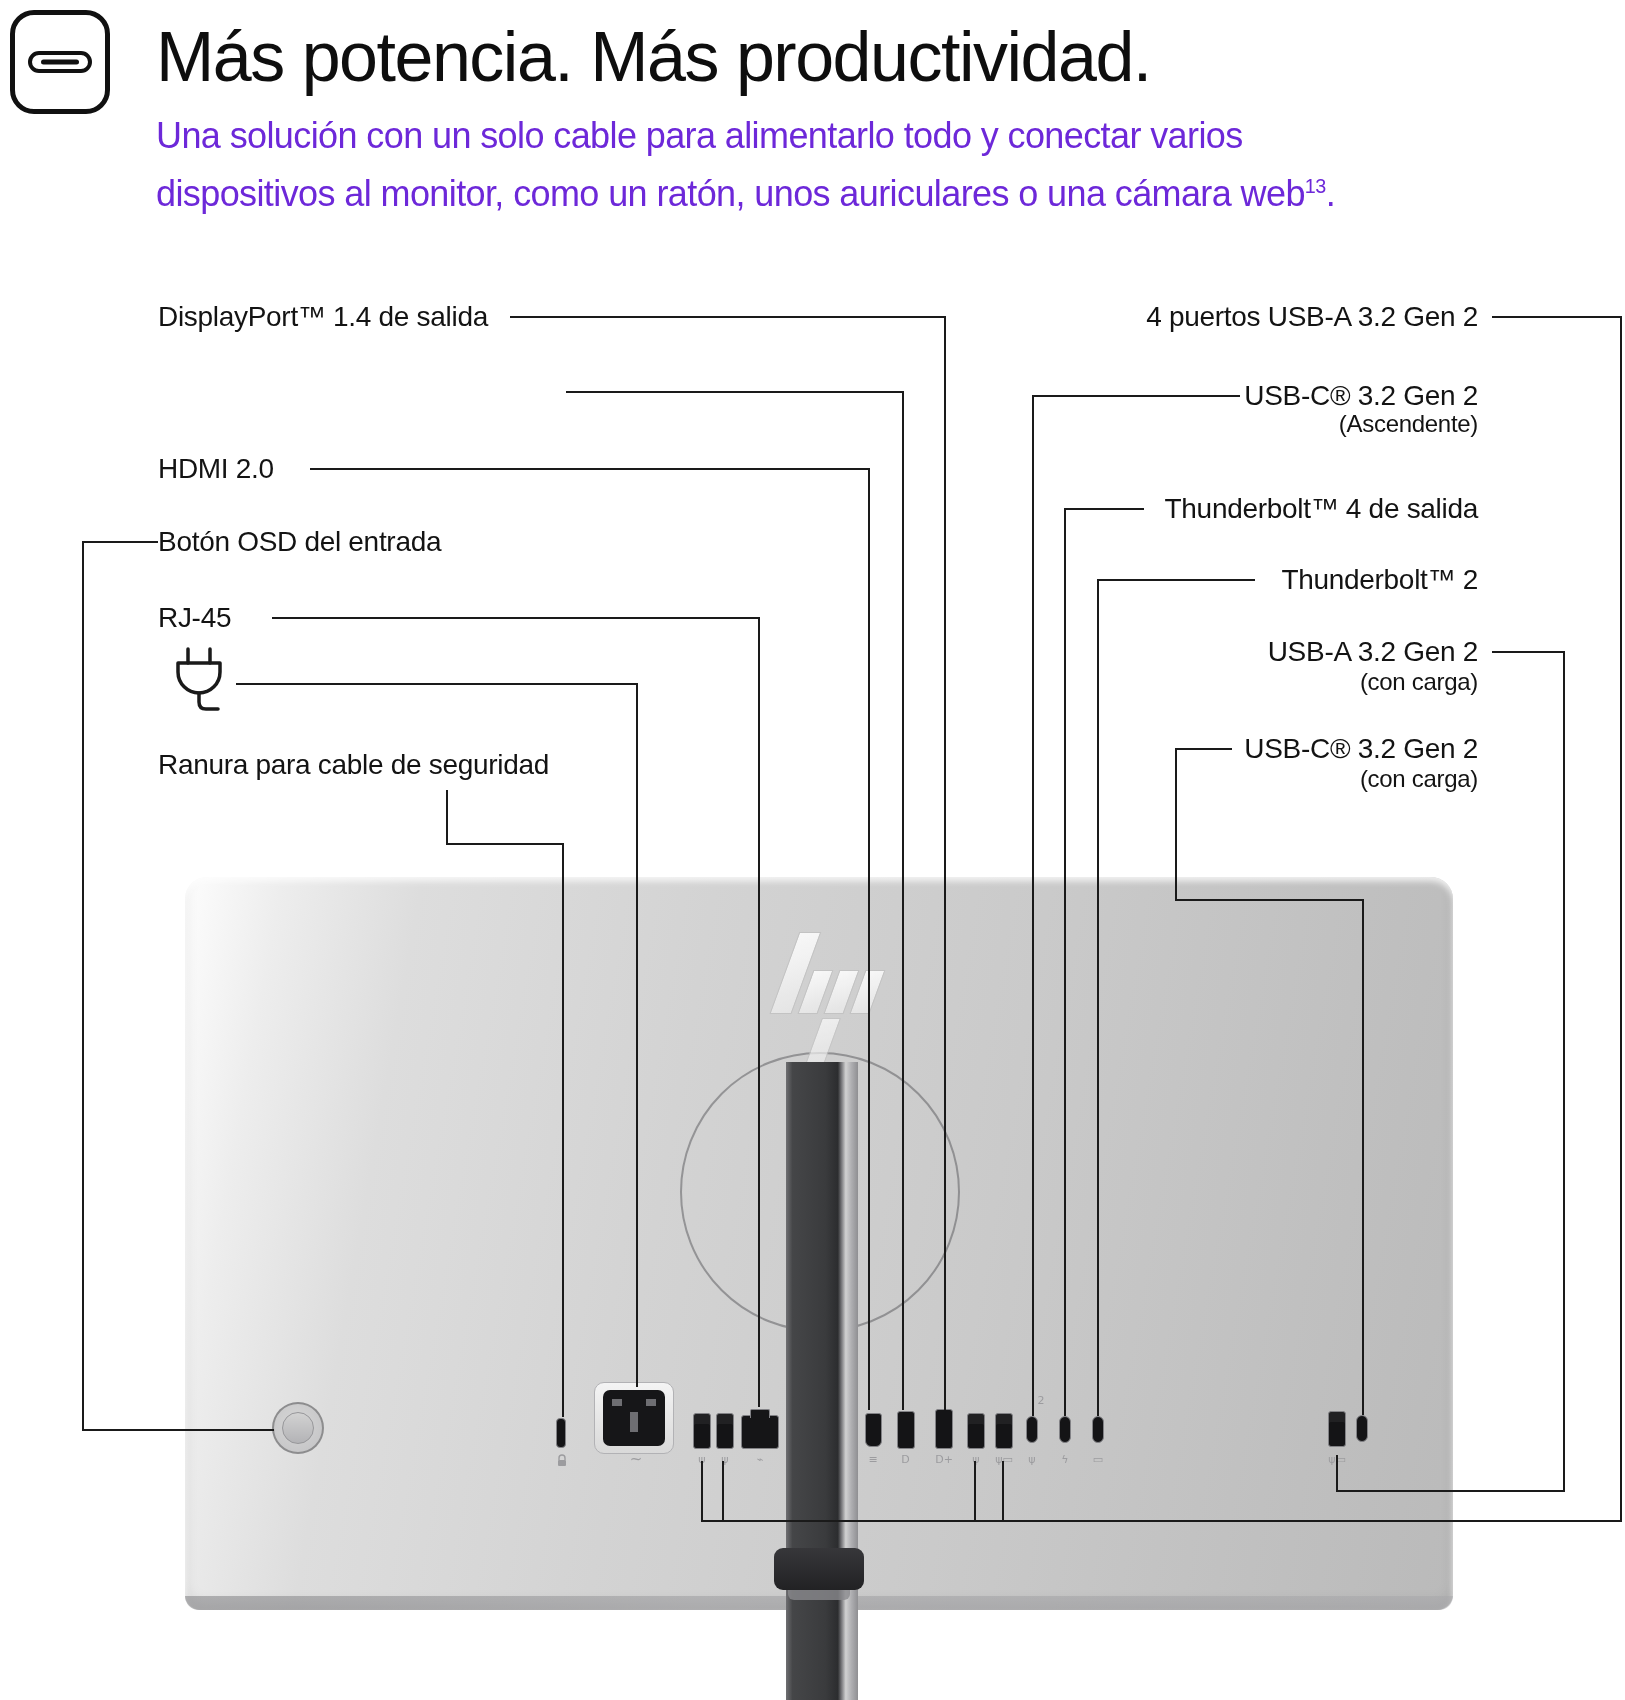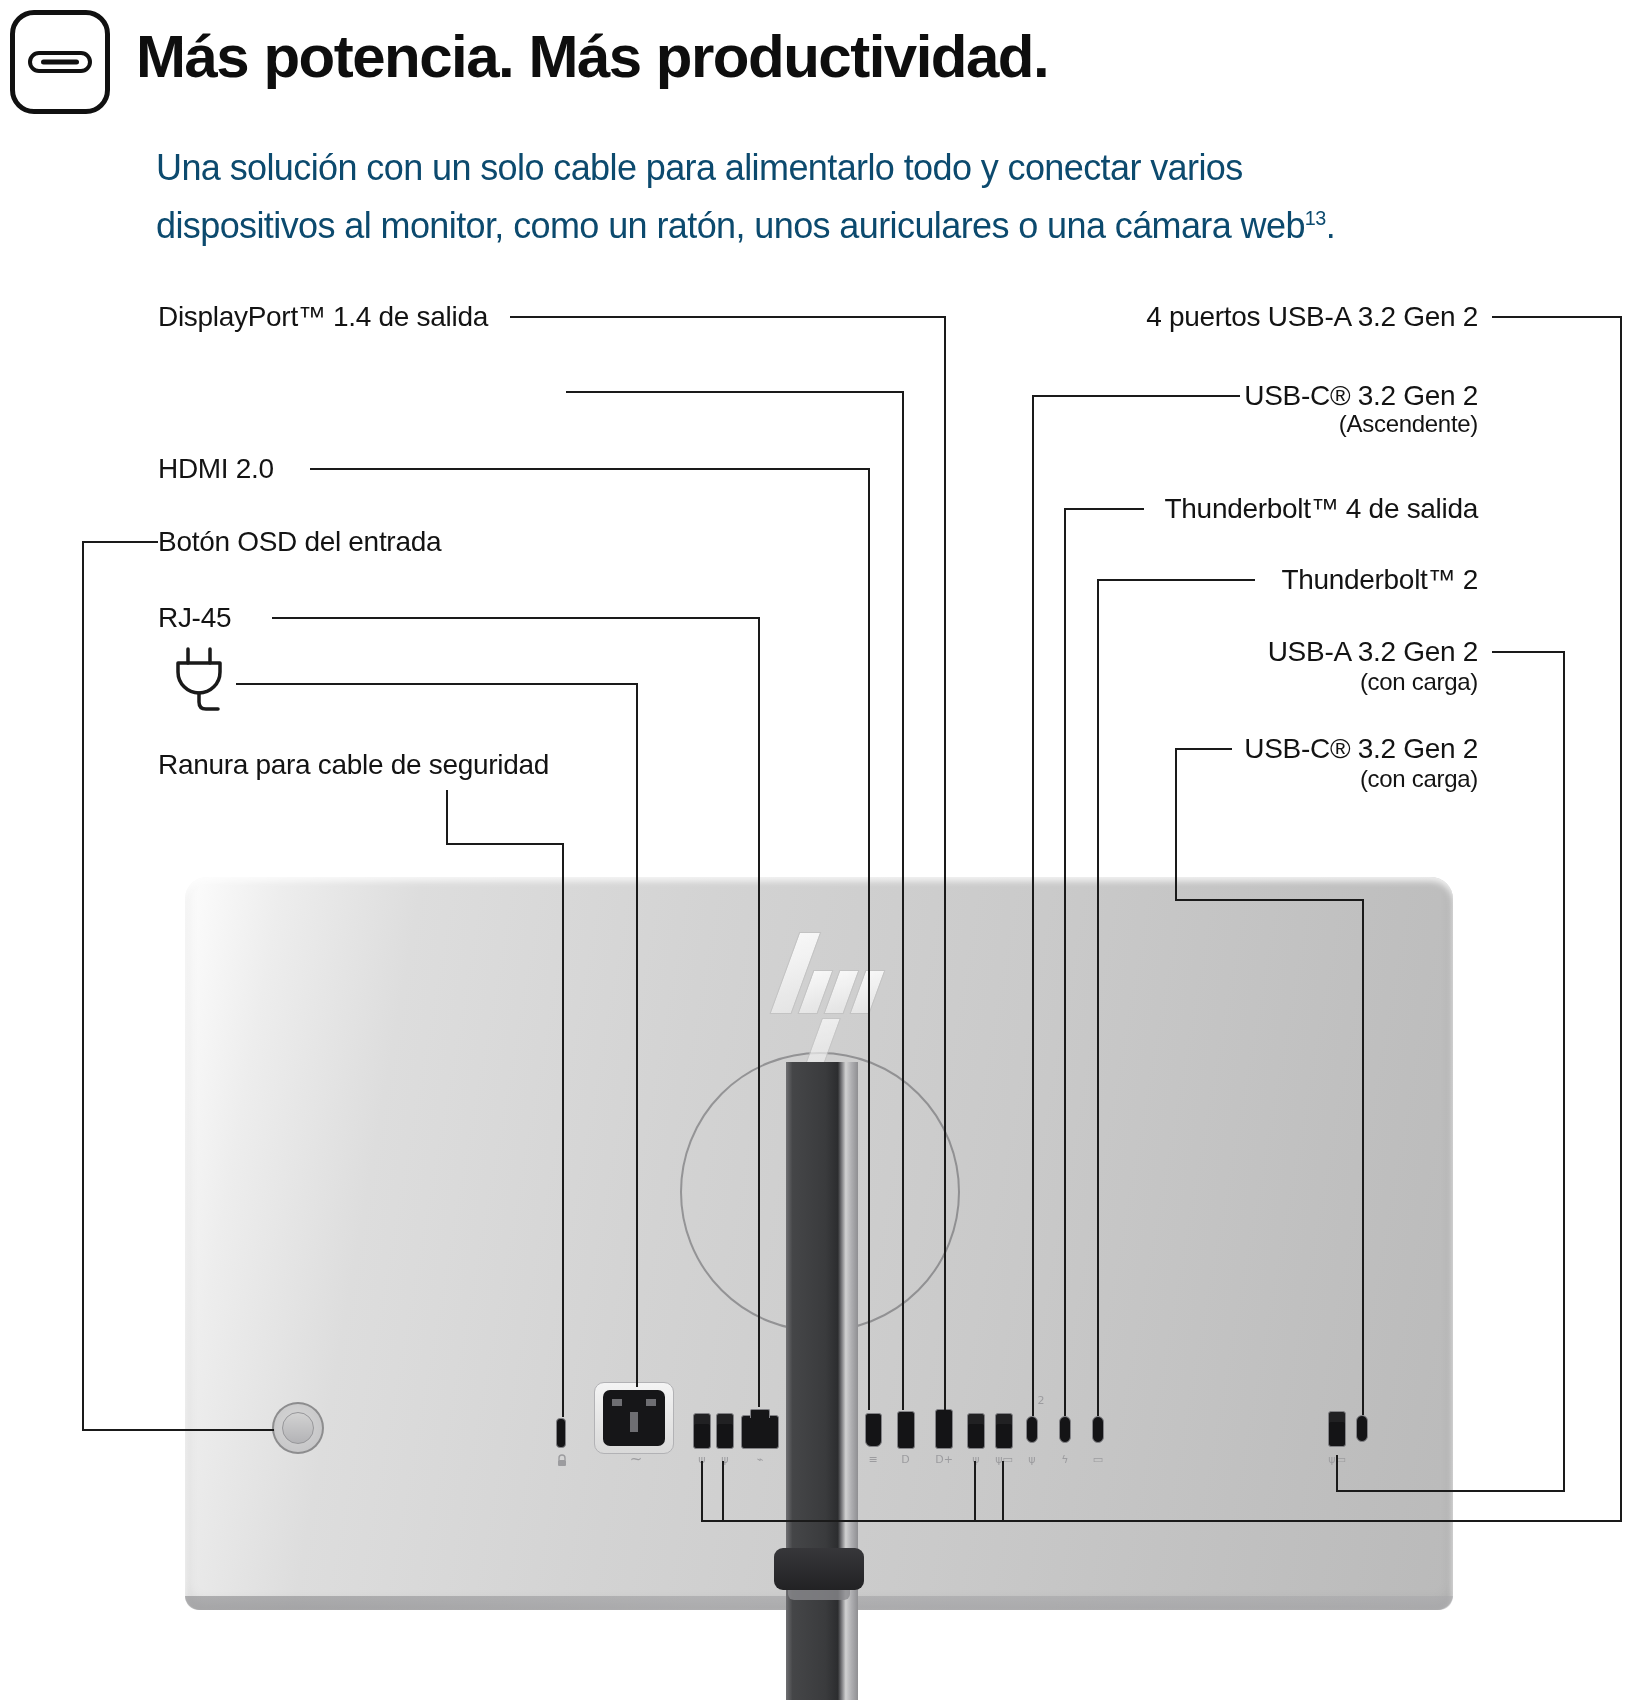--- a/index.html
+++ b/index.html
@@ -5,24 +5,24 @@
   html,body{margin:0;padding:0;background:#ffffff;}
   #canvas{position:relative;width:1625px;height:1700px;background:#ffffff;overflow:hidden;
           font-family:"Liberation Sans",sans-serif;color:#131313;}
   
   .icon-box{position:absolute;left:10px;top:10px;width:100px;height:104px;border:5px solid #111;
             border-radius:24px;box-sizing:border-box;}
   .icon-pill{position:absolute;left:50%;top:36px;transform:translateX(-50%);width:64px;height:22px;
              border:4px solid #111;border-radius:14px;box-sizing:border-box;}
   .icon-slot{position:absolute;left:50%;top:50%;transform:translate(-50%,-50%);width:38px;height:5px;
              background:#111;border-radius:3px;}
-  .title{position:absolute;left:136px;top:14px;font-size:60px;font-weight:700;letter-spacing:-1.5px;
+  .title{position:absolute;left:156px;top:14px;font-size:70px;font-weight:400;letter-spacing:-1.5px;
          line-height:86px;white-space:nowrap;color:#0e0e0e;}
   .subtitle{position:absolute;left:156px;top:110px;font-size:36px;font-weight:400;letter-spacing:-0.6px;
-            line-height:51px;color:#0c4a6e;margin-top:32px;}
+            line-height:51px;color:#6d28d9;}
   .subtitle sup{font-size:0.55em;vertical-align:super;}
   
   .lbl{position:absolute;font-size:28px;letter-spacing:-0.3px;white-space:nowrap;transform:translateY(-50%);}
   .lbl-r{right:147px;text-align:right;}
   .lbl-sub{font-size:24px;}
   
   .ln{position:absolute;background:#1a1a1a;z-index:40;}
   
   .monitor{position:absolute;left:185px;top:877px;width:1268px;height:733px;
            border-radius:22px 22px 16px 16px;

